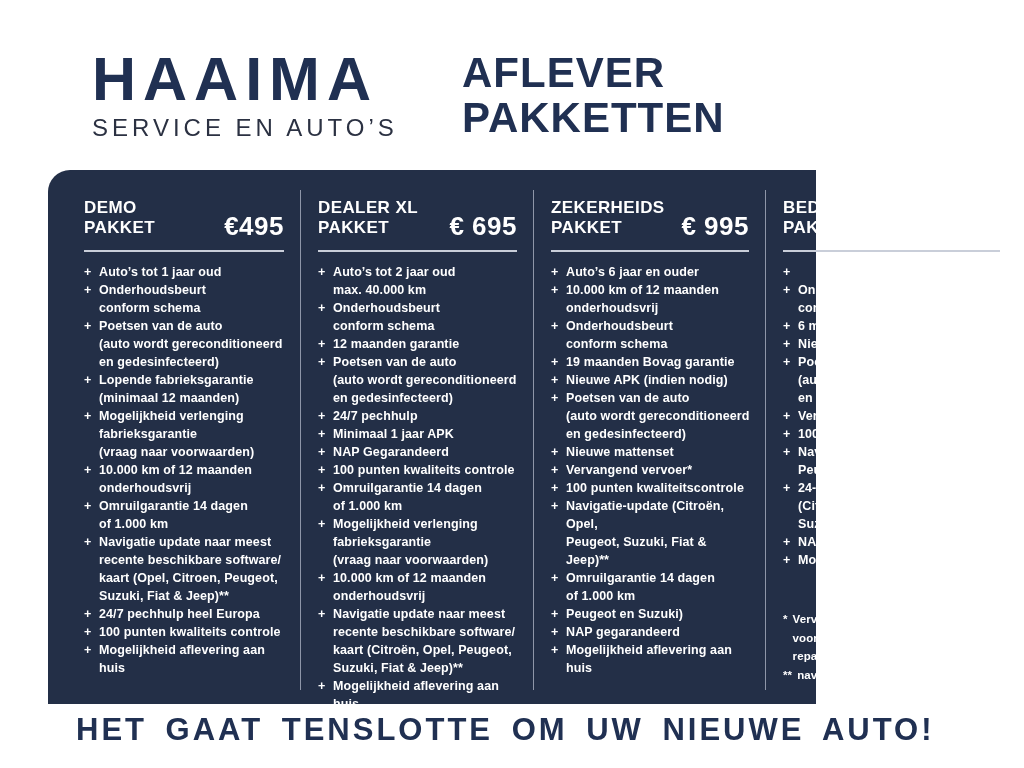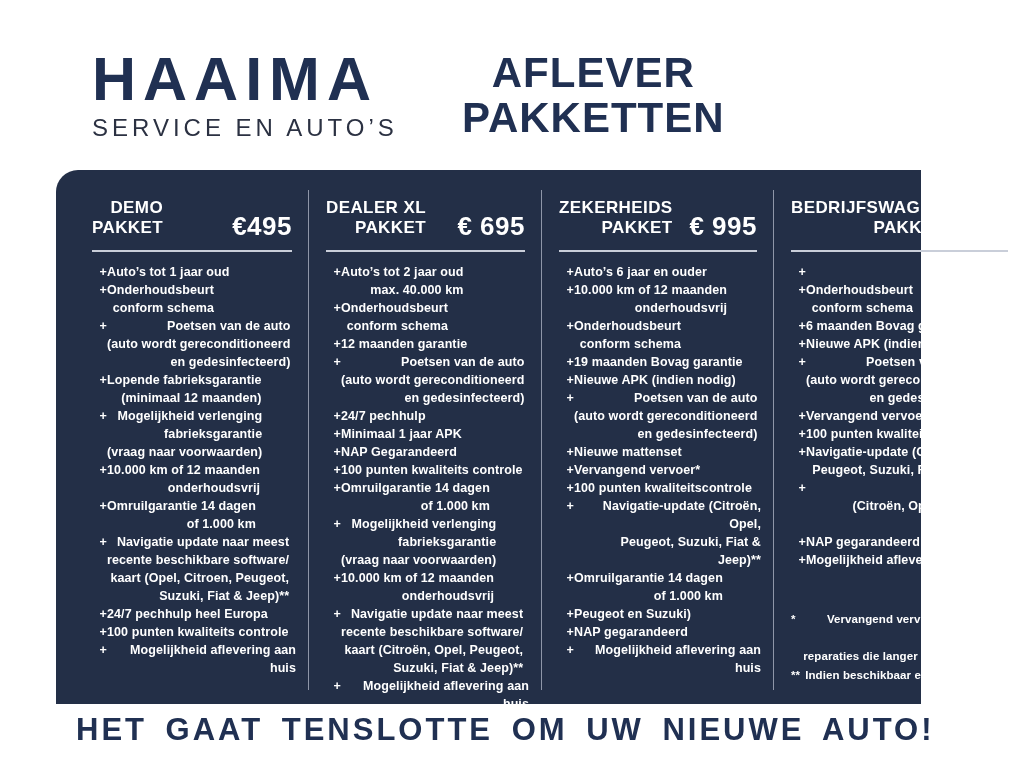--- a/index.html
+++ b/index.html
@@ -14,26 +14,26 @@
   body{
     width:1024px;height:768px;position:relative;overflow:hidden;
     background:#ffffff;font-family:"Liberation Sans", sans-serif;
   }
   
   .brand{position:absolute;left:92px;top:50px;color:var(--heading-navy);}
   .brand-name{font-size:61px;font-weight:bold;letter-spacing:7px;line-height:58px;}
   .brand-sub{font-size:24px;font-weight:normal;letter-spacing:4px;margin-top:6px;color:#2b3142;}
   .page-title{
     position:absolute;left:462px;top:50px;color:var(--heading-navy);
-    font-size:42px;font-weight:bold;line-height:45px;letter-spacing:1px;text-align:center;
+    font-size:42px;font-weight:bold;line-height:45px;letter-spacing:1px;
   }
   
   .panel{
-    position:absolute;left:56px;top:170px;width:865px;height:534px;
-    background:var(--panel-bg);border-radius:22px 0 0 0;display:flex;text-align:right;
+    position:absolute;left:48px;top:170px;width:768px;height:534px;
+    background:var(--panel-bg);border-radius:22px 0 0 0;display:flex;
   }
   .col{position:relative;padding:22px 12px 0 18px;flex:none;}
   .col.first{padding-left:36px;}
   .col + .col::before{
     content:"";position:absolute;left:0;top:20px;bottom:14px;width:1px;
     background:var(--divider);
   }
   .pkg-head{display:flex;justify-content:space-between;align-items:flex-end;min-height:41px;color:#fff;}
   .pkg-name{font-size:17px;font-weight:bold;line-height:20px;letter-spacing:0.4px;}
   .pkg-price{font-size:26px;font-weight:bold;line-height:24px;letter-spacing:0.5px;white-space:nowrap;padding-right:4px;margin-top:22px;}
@@ -444,20 +444,20 @@
         <div class="fn">
           <span class="fn-marker">*</span>
           <div class="fn-lines">
             <div>Vervangend vervoer max. 3 dagen voor</div>
             <div>reparaties die langer duren dan 24 uur</div>
           </div>
         </div>
         <div class="fn">
           <span class="fn-marker">**</span>
           <div class="fn-lines">
-            <div>Indien beschikbaar en indien er</div>
+            <div>navigatie in de auto zit.</div>
           </div>
         </div>
       </div>
     </div>
   </div>
 
 <div class="tagline">HET GAAT TENSLOTTE OM UW NIEUWE AUTO!</div>
 
 </body></html>

